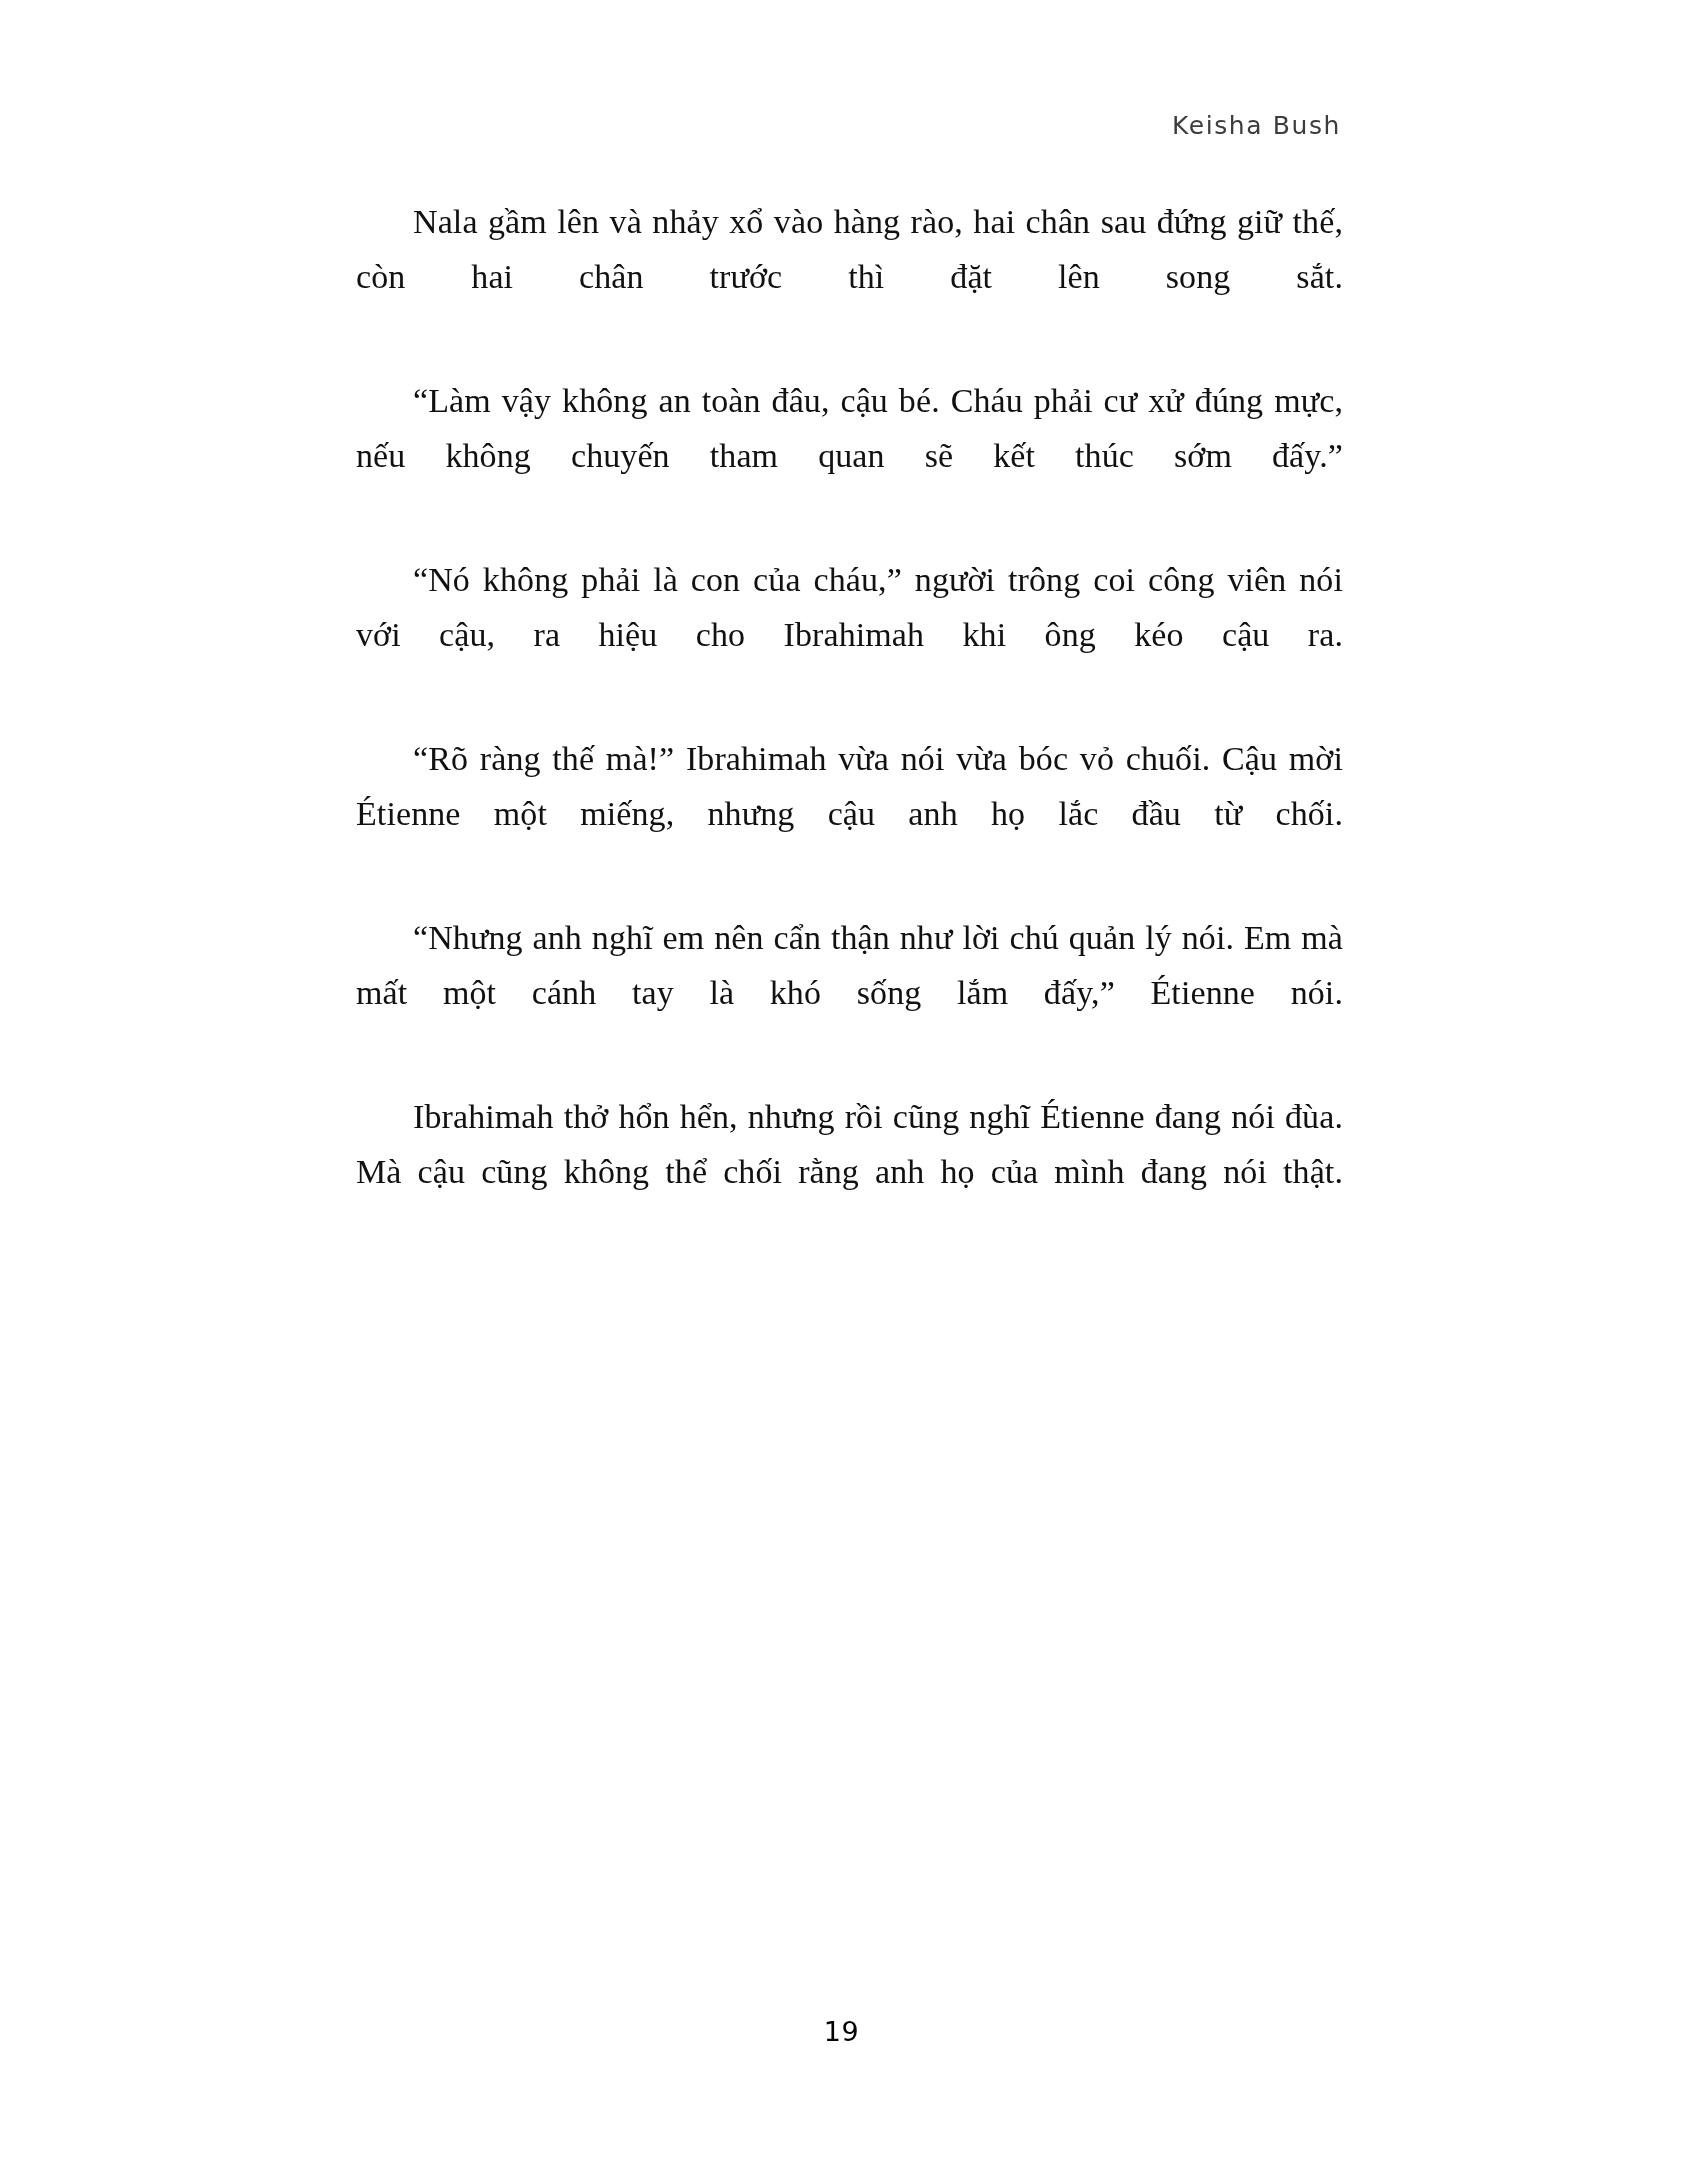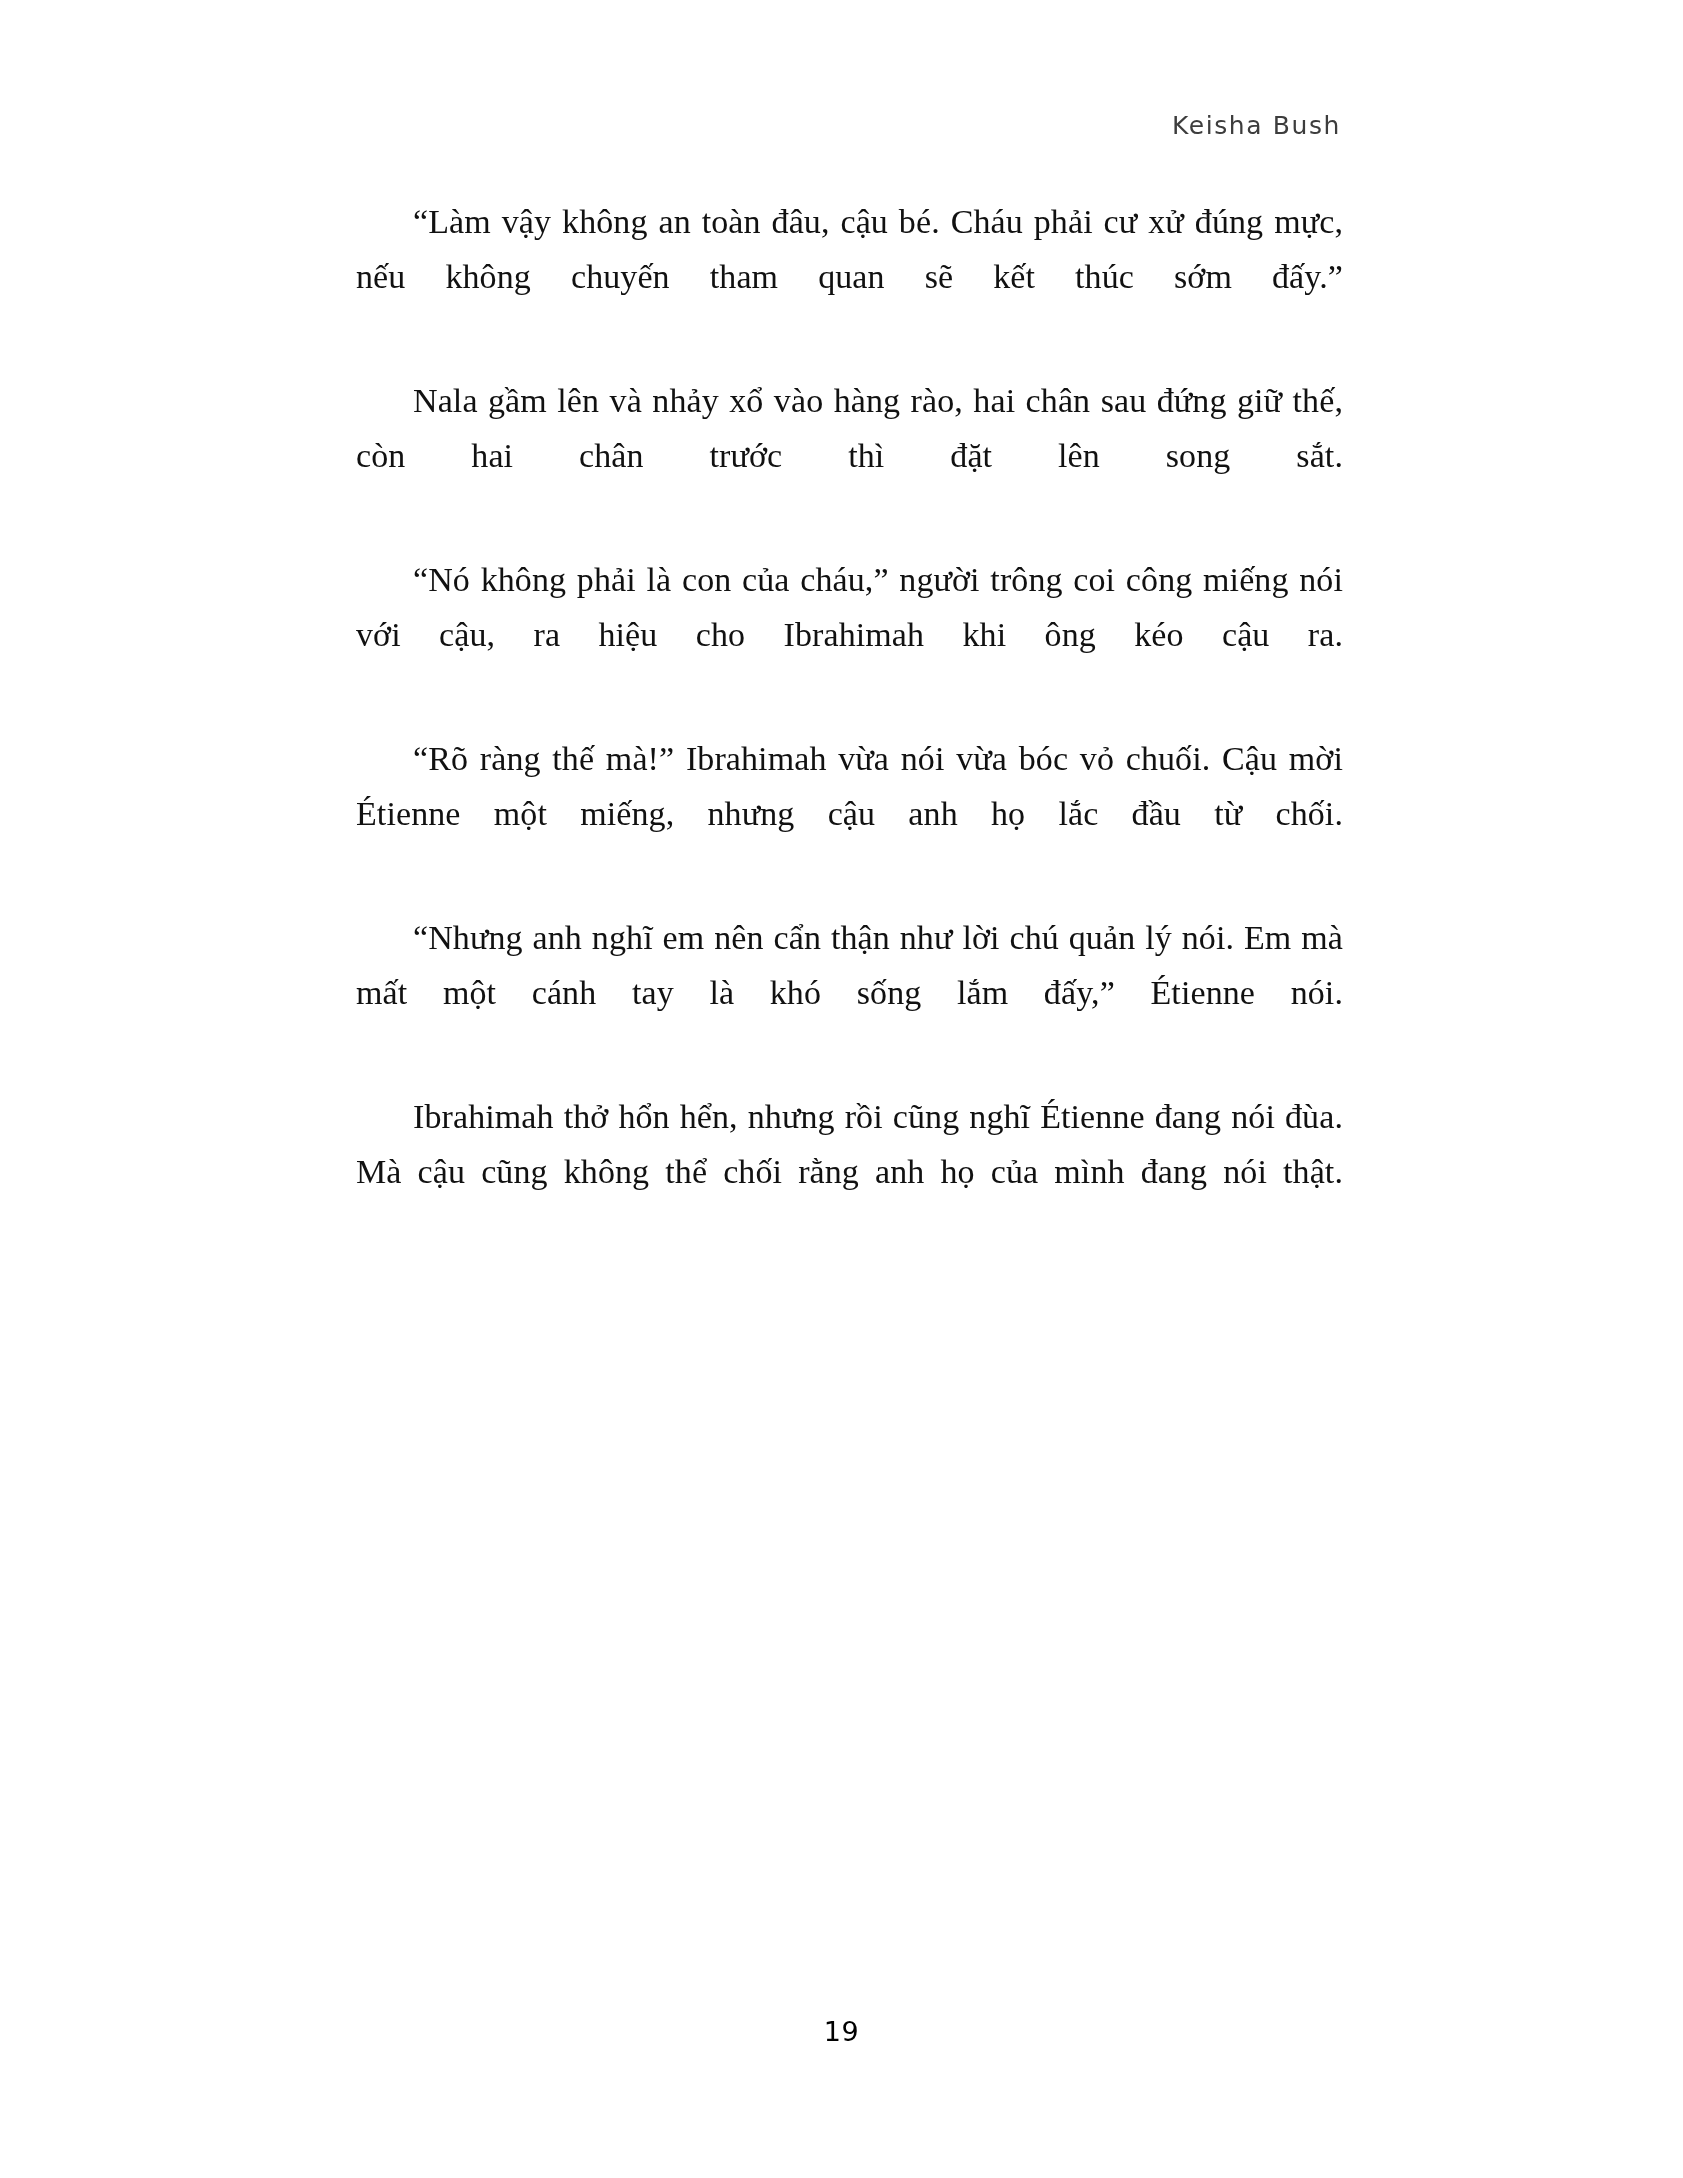--- a/index.html
+++ b/index.html
@@ -78,23 +78,23 @@
   }
 </style>
 </head>
 <body>
 
 <div class="page">
 
   <div class="running-head">Keisha Bush</div>
 
   <div class="textblock">
+    <p class="para">Nala gầm lên và nhảy xổ vào hàng rào, hai chân sau đứng giữ thế, còn hai chân trước thì đặt lên song sắt.</p>
     <p class="para">“Làm vậy không an toàn đâu, cậu bé. Cháu phải cư xử đúng mực, nếu không chuyến tham quan sẽ kết thúc sớm đấy.”</p>
-    <p class="para">Nala gầm lên và nhảy xổ vào hàng rào, hai chân sau đứng giữ thế, còn hai chân trước thì đặt lên song sắt.</p>
-    <p class="para">“Nó không phải là con của cháu,” người trông coi công miếng nói với cậu, ra hiệu cho Ibrahimah khi ông kéo cậu ra.</p>
+    <p class="para">“Nó không phải là con của cháu,” người trông coi công viên nói với cậu, ra hiệu cho Ibrahimah khi ông kéo cậu ra.</p>
     <p class="para">“Rõ ràng thế mà!” Ibrahimah vừa nói vừa bóc vỏ chuối. Cậu mời Étienne một miếng, nhưng cậu anh họ lắc đầu từ chối.</p>
     <p class="para">“Nhưng anh nghĩ em nên cẩn thận như lời chú quản lý nói. Em mà mất một cánh tay là khó sống lắm đấy,” Étienne nói.</p>
     <p class="para">Ibrahimah thở hổn hển, nhưng rồi cũng nghĩ Étienne đang nói đùa. Mà cậu cũng không thể chối rằng anh họ của mình đang nói thật.</p>
   </div>
 
   <div class="folio">19</div>
 
 </div>
 
 

